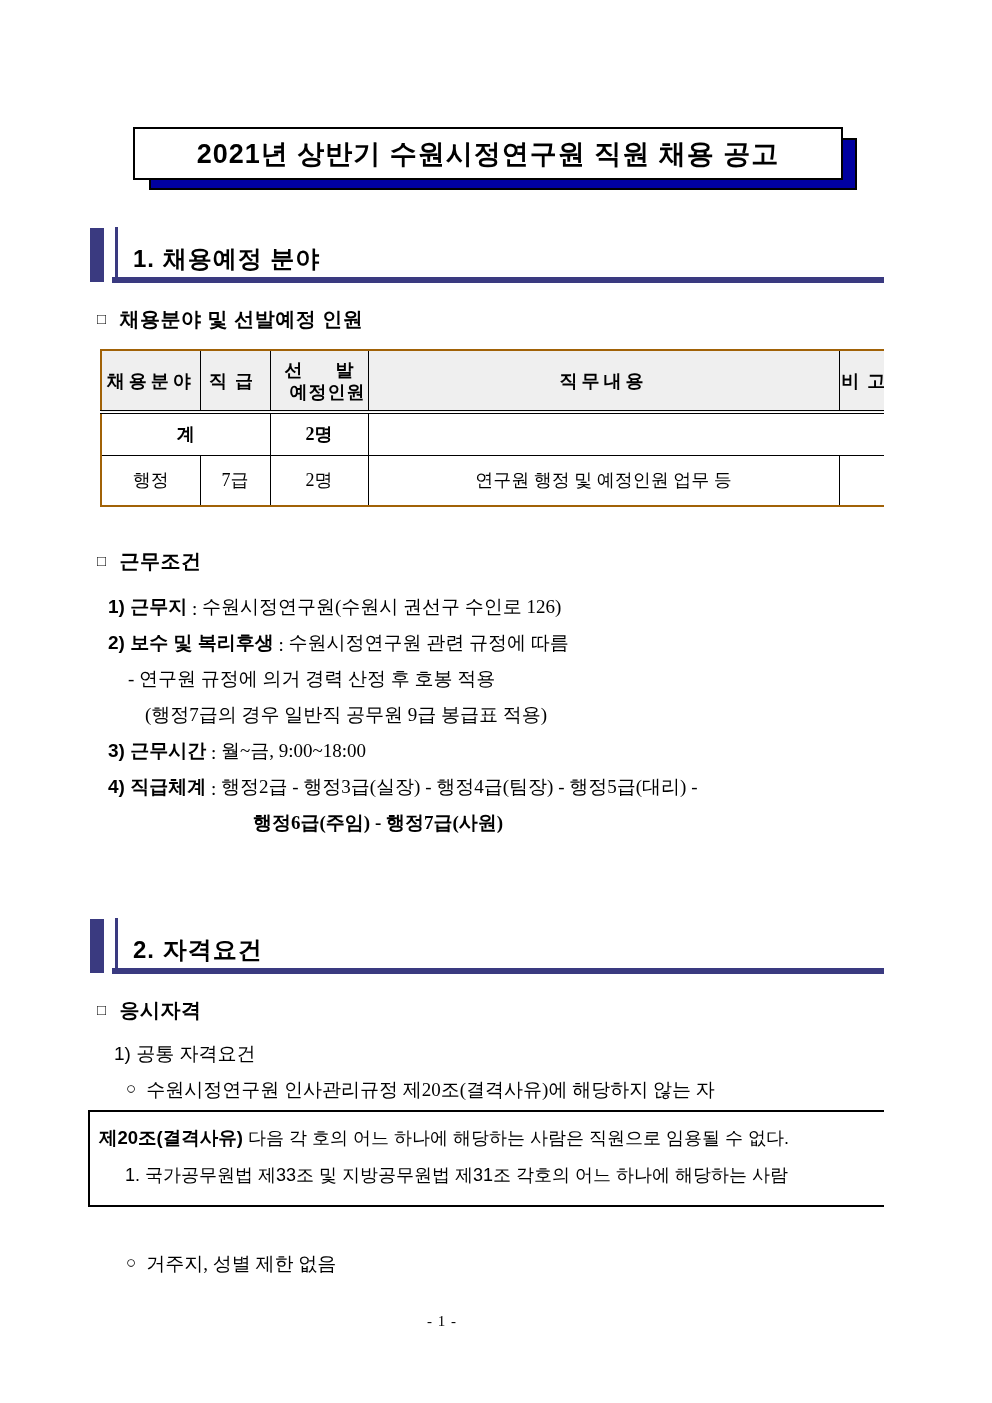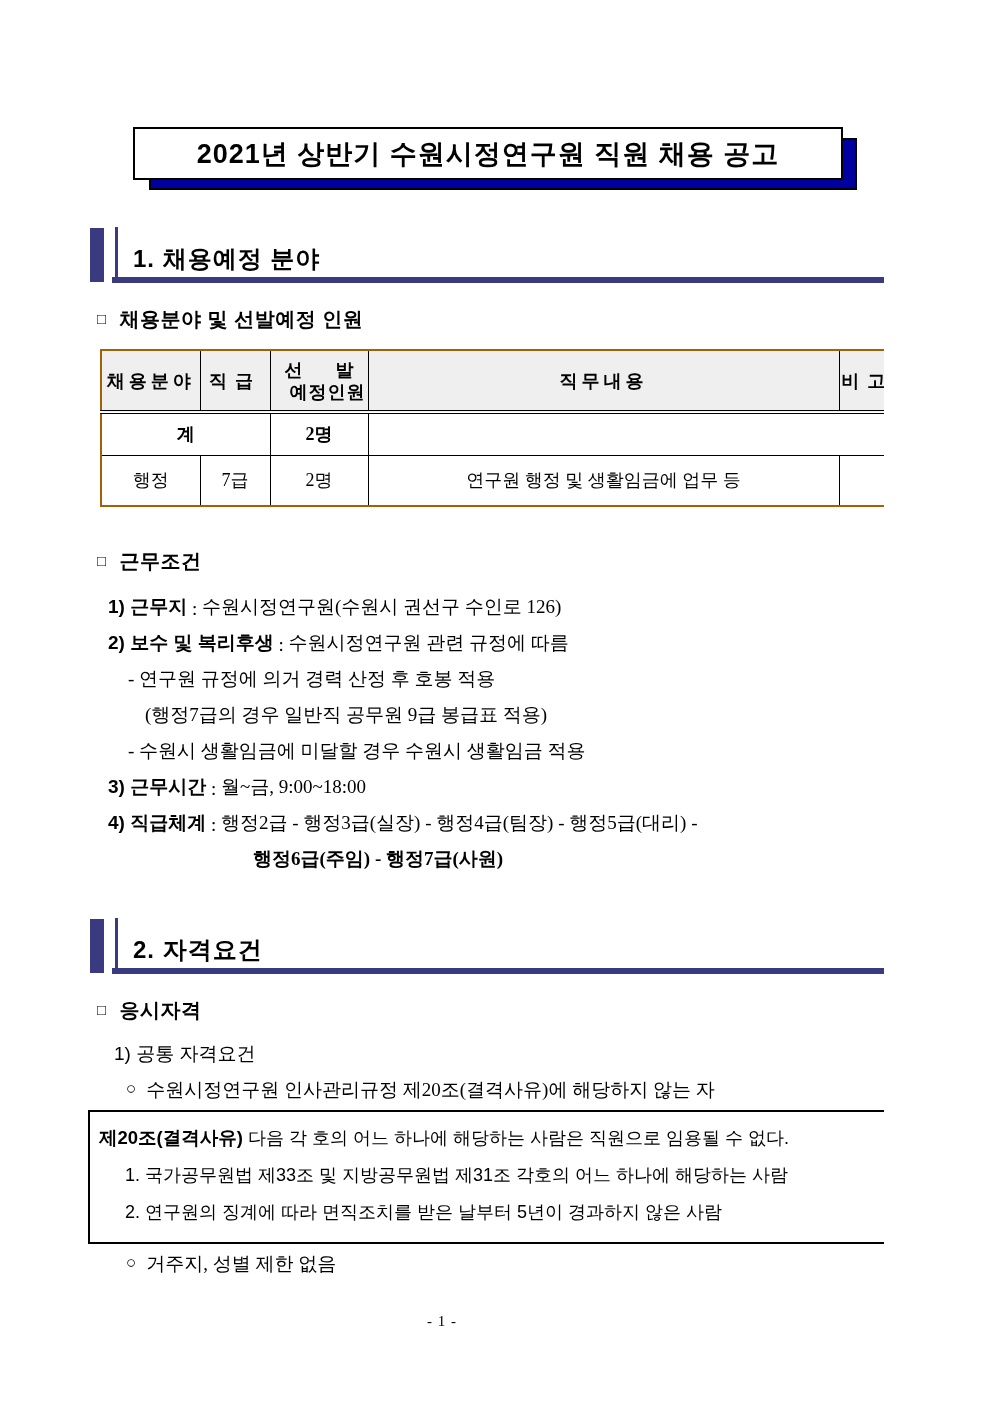--- a/index.html
+++ b/index.html
@@ -138,21 +138,21 @@
     <tbody>
       <tr class="total-row">
         <td colspan="2">계</td>
         <td>2명</td>
         <td colspan="2"></td>
       </tr>
       <tr class="data-row">
         <td>행정</td>
         <td>7급</td>
         <td>2명</td>
-        <td>연구원 행정 및 생활임금에 업무 등</td>
+        <td>연구원 행정 및 예정인원 업무 등</td>
         <td></td>
       </tr>
     </tbody>
   </table>
 
   <div class="subhead" style="left:97px;top:548px;">
     <span class="sq">□</span>
     <span>근무조건</span>
   </div>
 
@@ -161,23 +161,20 @@
       <span class="wlabel">1) 근무지</span><span class="wsep"> : </span><span class="wtext">수원시정연구원(수원시 권선구 수인로 126)</span>
     </div>
     <div class="wline">
       <span class="wlabel">2) 보수 및 복리후생</span><span class="wsep"> : </span><span class="wtext">수원시정연구원 관련 규정에 따름</span>
     </div>
     <div class="wline ind1">
       <span class="wtext">- 연구원 규정에 의거 경력 산정 후 호봉 적용</span>
     </div>
     <div class="wline ind2">
       <span class="wtext">(행정7급의 경우 일반직 공무원 9급 봉급표 적용)</span>
-    </div>
-    <div class="wline ind1">
-      <span class="wtext">- 수원시 생활임금에 미달할 경우 수원시 생활임금 적용</span>
     </div>
     <div class="wline">
       <span class="wlabel">3) 근무시간</span><span class="wsep"> : </span><span class="wtext">월~금, 9:00~18:00</span>
     </div>
     <div class="wline">
       <span class="wlabel">4) 직급체계</span><span class="wsep"> : </span><span class="wtext">행정2급 - 행정3급(실장) - 행정4급(팀장) - 행정5급(대리) -</span>
     </div>
     <div class="wline ind3">
       <span class="wtext">행정6급(주임) - 행정7급(사원)</span>
     </div>
@@ -201,21 +198,20 @@
     <span class="circ">○</span>
     <span>수원시정연구원 인사관리규정 제20조(결격사유)에 해당하지 않는 자</span>
   </div>
 
   <div class="notice-box">
     <div>
       <span class="nb-label">제20조(결격사유)</span>
       <span>다음 각 호의 어느 하나에 해당하는 사람은 직원으로 임용될 수 없다.</span>
     </div>
     <div class="nb-item">1. 국가공무원법 제33조 및 지방공무원법 제31조 각호의 어느 하나에 해당하는 사람</div>
-    <div class="nb-item">2. 연구원의 징계에 따라 면직조치를 받은 날부터 5년이 경과하지 않은 사람</div>
   </div>
 
   <div class="pointline" style="left:126px;top:1251px;">
     <span class="circ">○</span>
     <span>거주지, 성별 제한 없음</span>
   </div>
 
   <div class="page-footer">- 1 -</div>
 
 </div>

